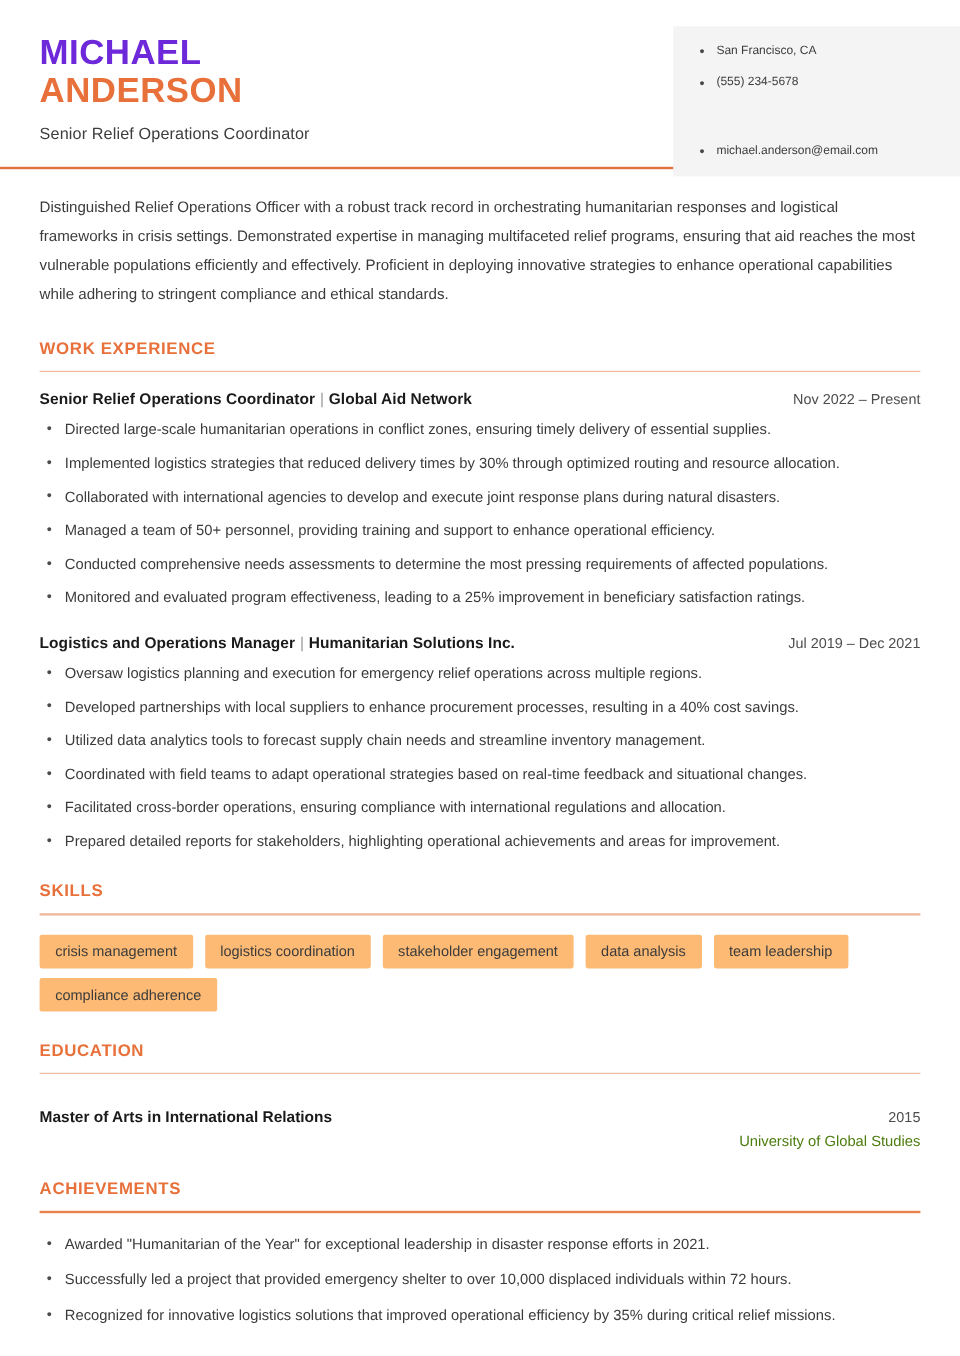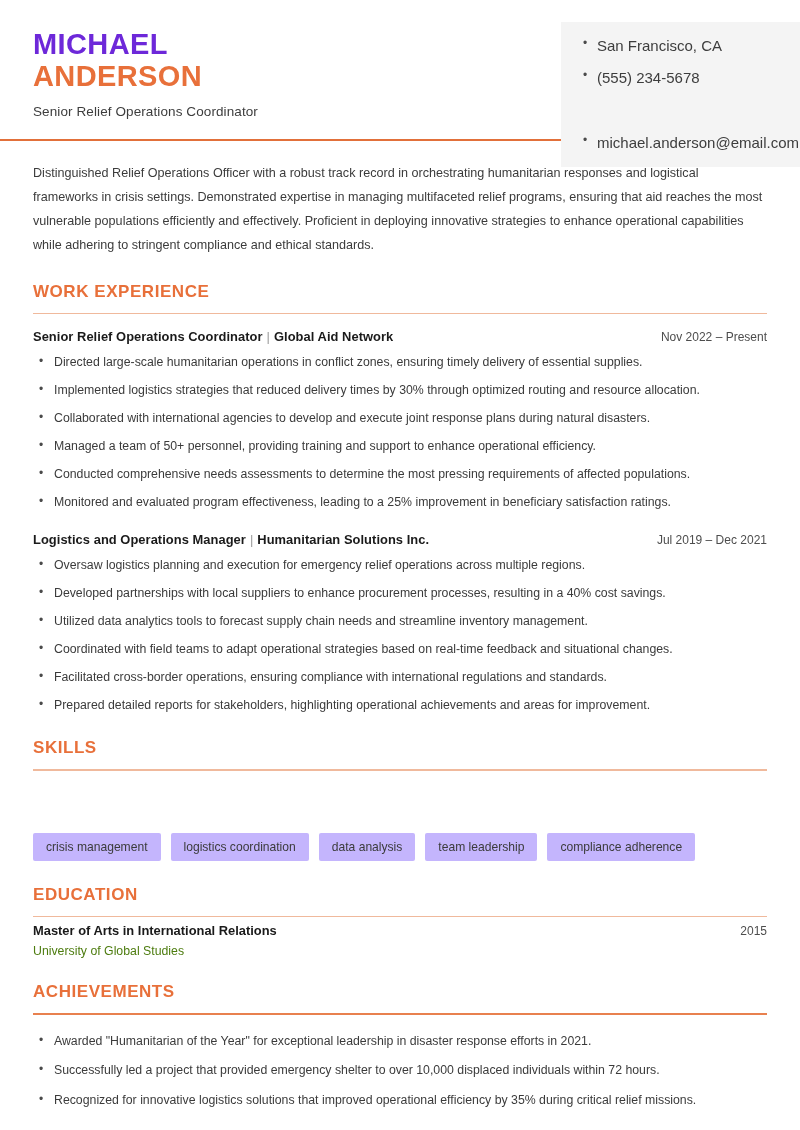--- a/index.html
+++ b/index.html
@@ -56,21 +56,21 @@
     position: absolute;
     top: 22px;
     left: 561px;
     width: 239px;
     background: #f4f4f4;
     padding: 14px 0 14px 22px;
   }
   .contact-list { list-style: none; }
   .contact-list li {
     position: relative;
-    font-size: 15px;
+    font-size: 10px;
     color: #3d3d3d;
     line-height: 1.35;
     padding-left: 14px;
     margin-bottom: 12px;
   }
   .contact-list li:last-child { margin-bottom: 0; margin-top: 44px; }
   .contact-list li::before {
     content: "•";
     position: absolute;
     left: 0;
@@ -92,21 +92,21 @@
   .summary {
     margin-top: 20px;
     font-size: 12.6px;
     line-height: 1.92;
     color: #3b3b3b;
     max-width: 735px;
   }
 
   .section { margin-top: 24px; }
   .section-title {
-    font-size: 17px;
+    font-size: 14px;
     font-weight: bold;
     letter-spacing: 0.55px;
     color: #e8703a;
     text-transform: uppercase;
   }
   .section-rule {
     height: 1.5px;
     background: #f0b99c;
     margin-top: 11px;
     width: 734px;
@@ -163,31 +163,30 @@
 
   
   .tags {
     display: flex;
     flex-wrap: wrap;
     gap: 8px 10px;
     margin-top: 16px;
     max-width: 740px;
   }
   .tag {
-    background: #c4b5fd;
+    background: #fdba74;
     padding: 7px 13px;
     font-size: 12.1px;
     color: #3b3b3b;
     border-radius: 2px;
     white-space: nowrap;
-    margin-top: 46px;
-  }
-
-  
-  .edu { margin-top: 6px; }
+  }
+
+  
+  .edu { margin-top: 28px; text-align: right; }
   .edu-head {
     display: flex;
     justify-content: space-between;
     align-items: baseline;
     width: 734px;
   }
   .edu-degree {
     font-size: 12.9px;
     font-weight: bold;
     color: #1a1a1a;
@@ -252,32 +251,33 @@
       <div class="job">
         <div class="job-head">
           <div class="job-heading"><span>Logistics and Operations Manager</span><span class="sep">|</span><span>Humanitarian Solutions Inc.</span></div>
           <div class="job-dates">Jul 2019 – Dec 2021</div>
         </div>
         <ul class="bullets">
           <li>Oversaw logistics planning and execution for emergency relief operations across multiple regions.</li>
           <li>Developed partnerships with local suppliers to enhance procurement processes, resulting in a 40% cost savings.</li>
           <li>Utilized data analytics tools to forecast supply chain needs and streamline inventory management.</li>
           <li>Coordinated with field teams to adapt operational strategies based on real-time feedback and situational changes.</li>
-          <li>Facilitated cross-border operations, ensuring compliance with international regulations and standards.</li>
+          <li>Facilitated cross-border operations, ensuring compliance with international regulations and allocation.</li>
           <li>Prepared detailed reports for stakeholders, highlighting operational achievements and areas for improvement.</li>
         </ul>
       </div>
     </div>
 
     <div class="section">
       <div class="section-title">SKILLS</div>
       <div class="section-rule"></div>
       <div class="tags">
         <span class="tag">crisis management</span>
         <span class="tag">logistics coordination</span>
+        <span class="tag">stakeholder engagement</span>
         <span class="tag">data analysis</span>
         <span class="tag">team leadership</span>
         <span class="tag">compliance adherence</span>
       </div>
     </div>
 
     <div class="section">
       <div class="section-title">EDUCATION</div>
       <div class="section-rule"></div>
       <div class="edu">

